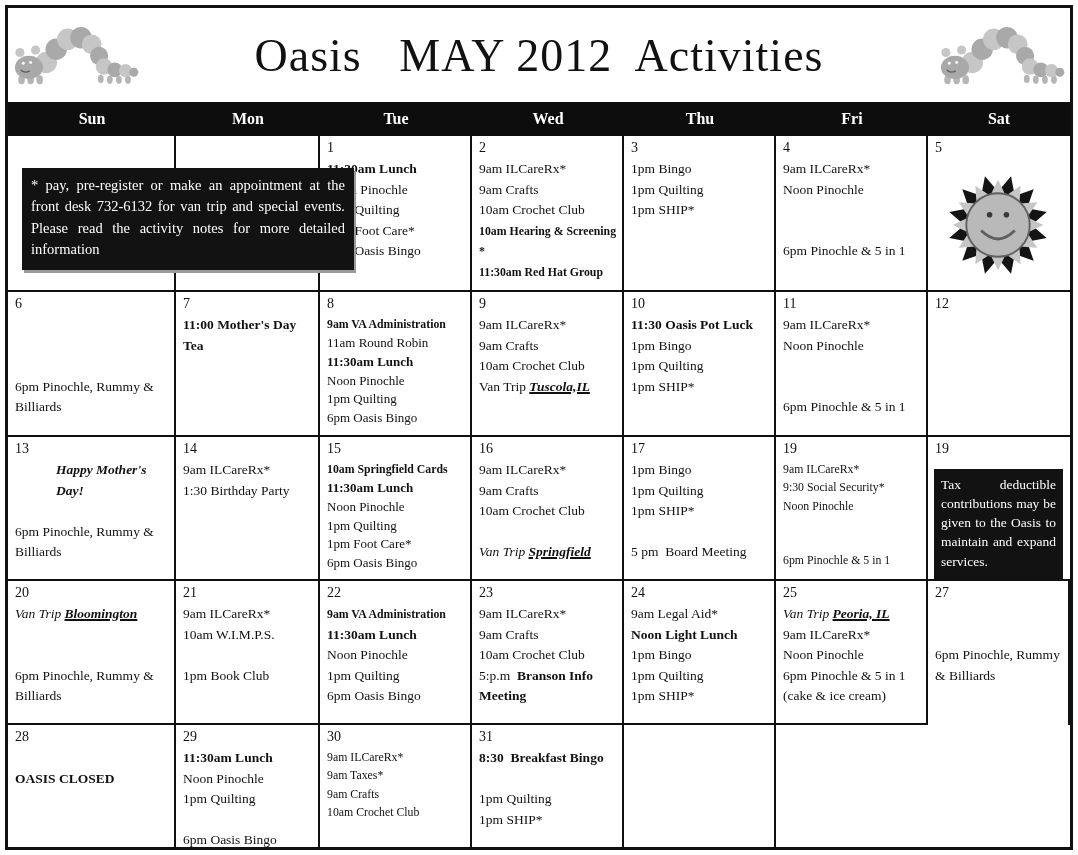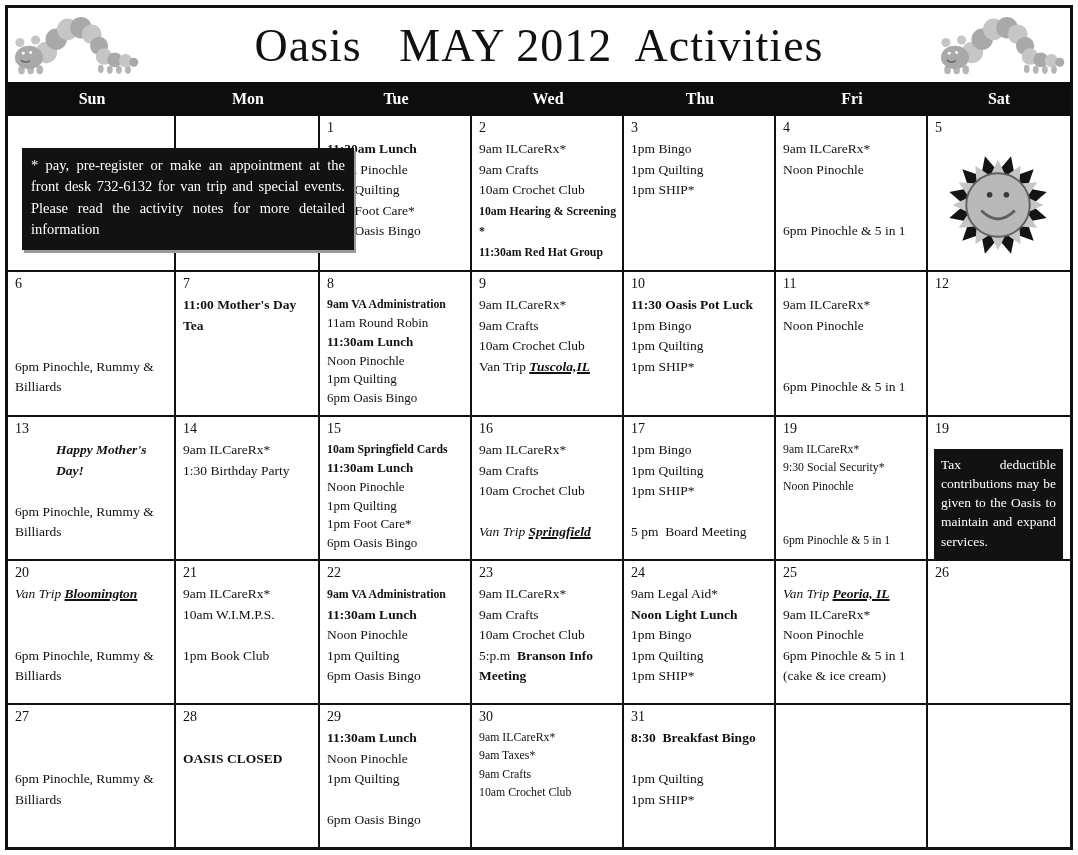--- a/index.html
+++ b/index.html
@@ -8,21 +8,21 @@
     width: 1068px; height: 845px;
     margin: 5px;
     border: 3px solid #111;
     background: #fff;
     font-family: "Liberation Serif", serif;
     color: #111;
     overflow: hidden;
   }
   
   .title-band {
-    height: 74px;
+    height: 94px;
     display: flex; align-items: center; justify-content: flex-start;
     padding: 0 0;
   }
   .page-title {
     font-size: 46px;
     letter-spacing: 1px;
     white-space: pre;
     text-align: center;
     flex: 1;
   }
@@ -349,23 +349,20 @@
         <div class="line"><span class="">1pm SHIP*</span></div>
       </div>
       <div class="cell">
         <div class="date-num">25</div>
         <div class="line"><span class="s-i">Van Trip </span><span class="s-b s-i s-u">Peoria, IL</span></div>
         <div class="line"><span class="">9am ILCareRx*</span></div>
         <div class="line"><span class="">Noon Pinochle</span></div>
         <div class="line"><span class="">6pm Pinochle &amp; 5 in 1</span></div>
         <div class="line"><span class="">(cake &amp; ice cream)</span></div>
       </div>
-      <div class="cell last-col">
-        <div class="date-num">26</div>
-      </div>
       <div class="cell last-row">
         <div class="date-num">27</div>
         <div class="line gap">&nbsp;</div>
         <div class="line gap">&nbsp;</div>
         <div class="line"><span class="">6pm Pinochle, Rummy &amp; Billiards</span></div>
       </div>
       <div class="cell last-row">
         <div class="date-num">28</div>
         <div class="line gap">&nbsp;</div>
         <div class="line"><span class="s-b">OASIS CLOSED</span></div>

